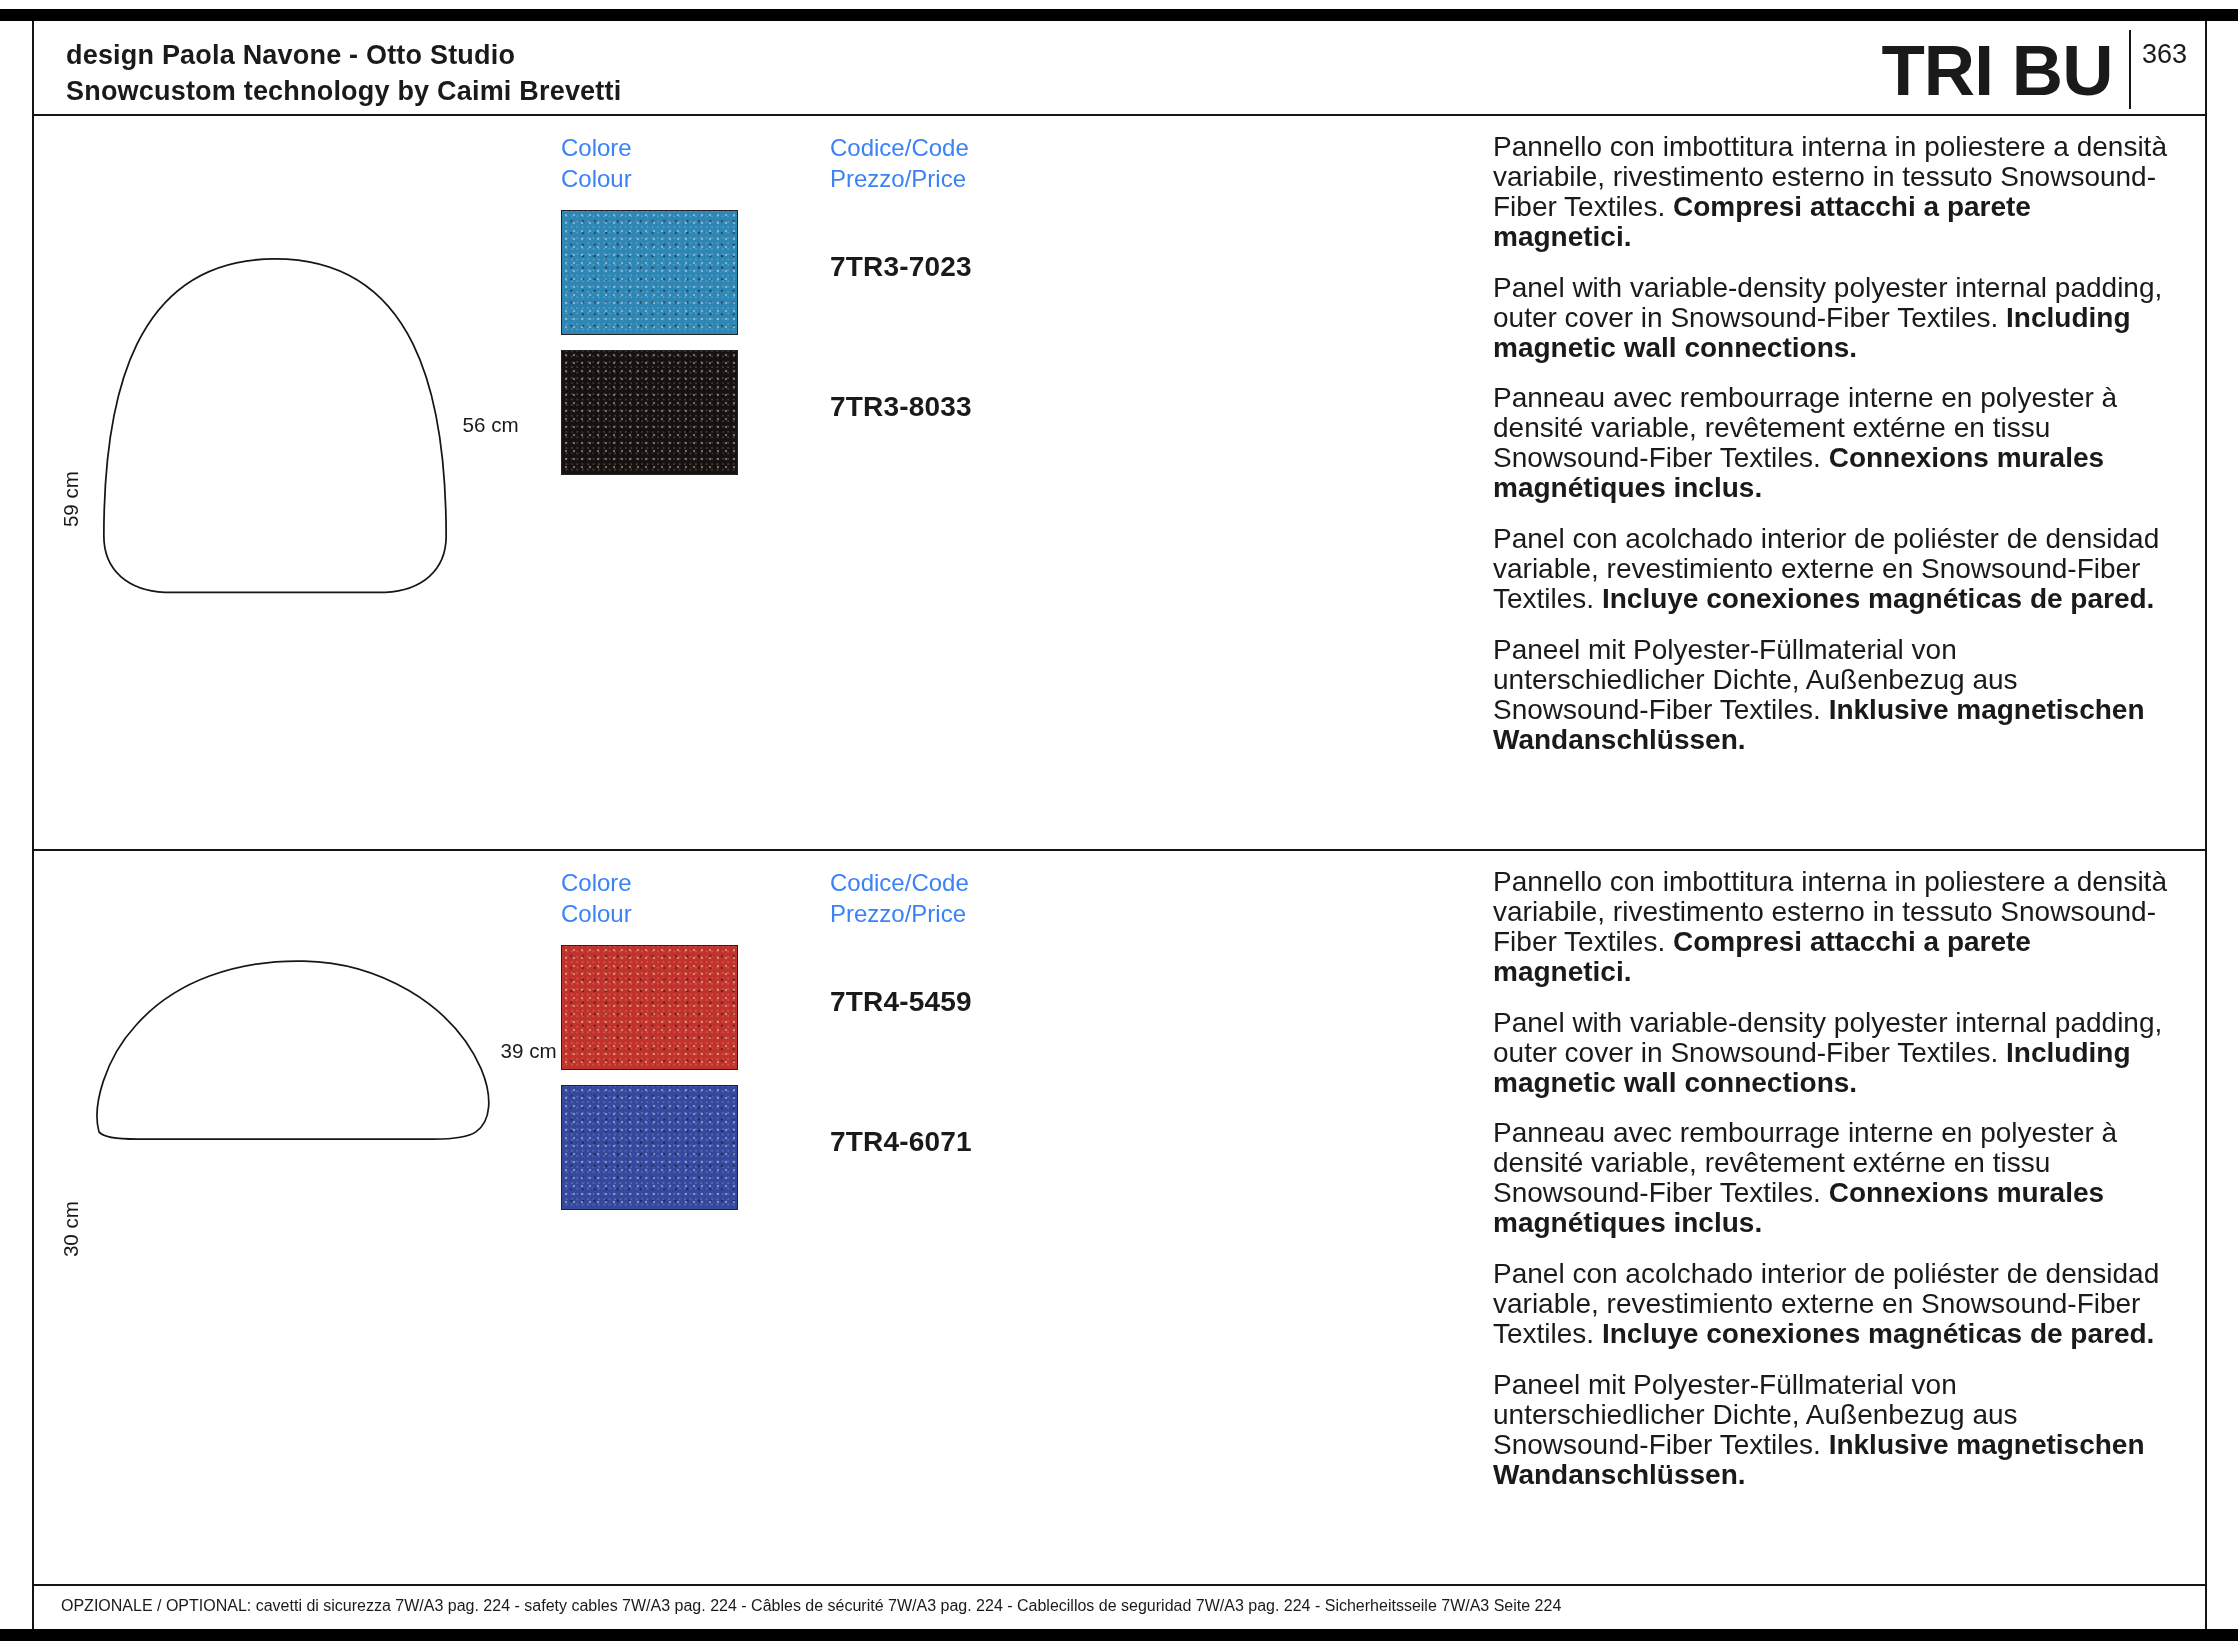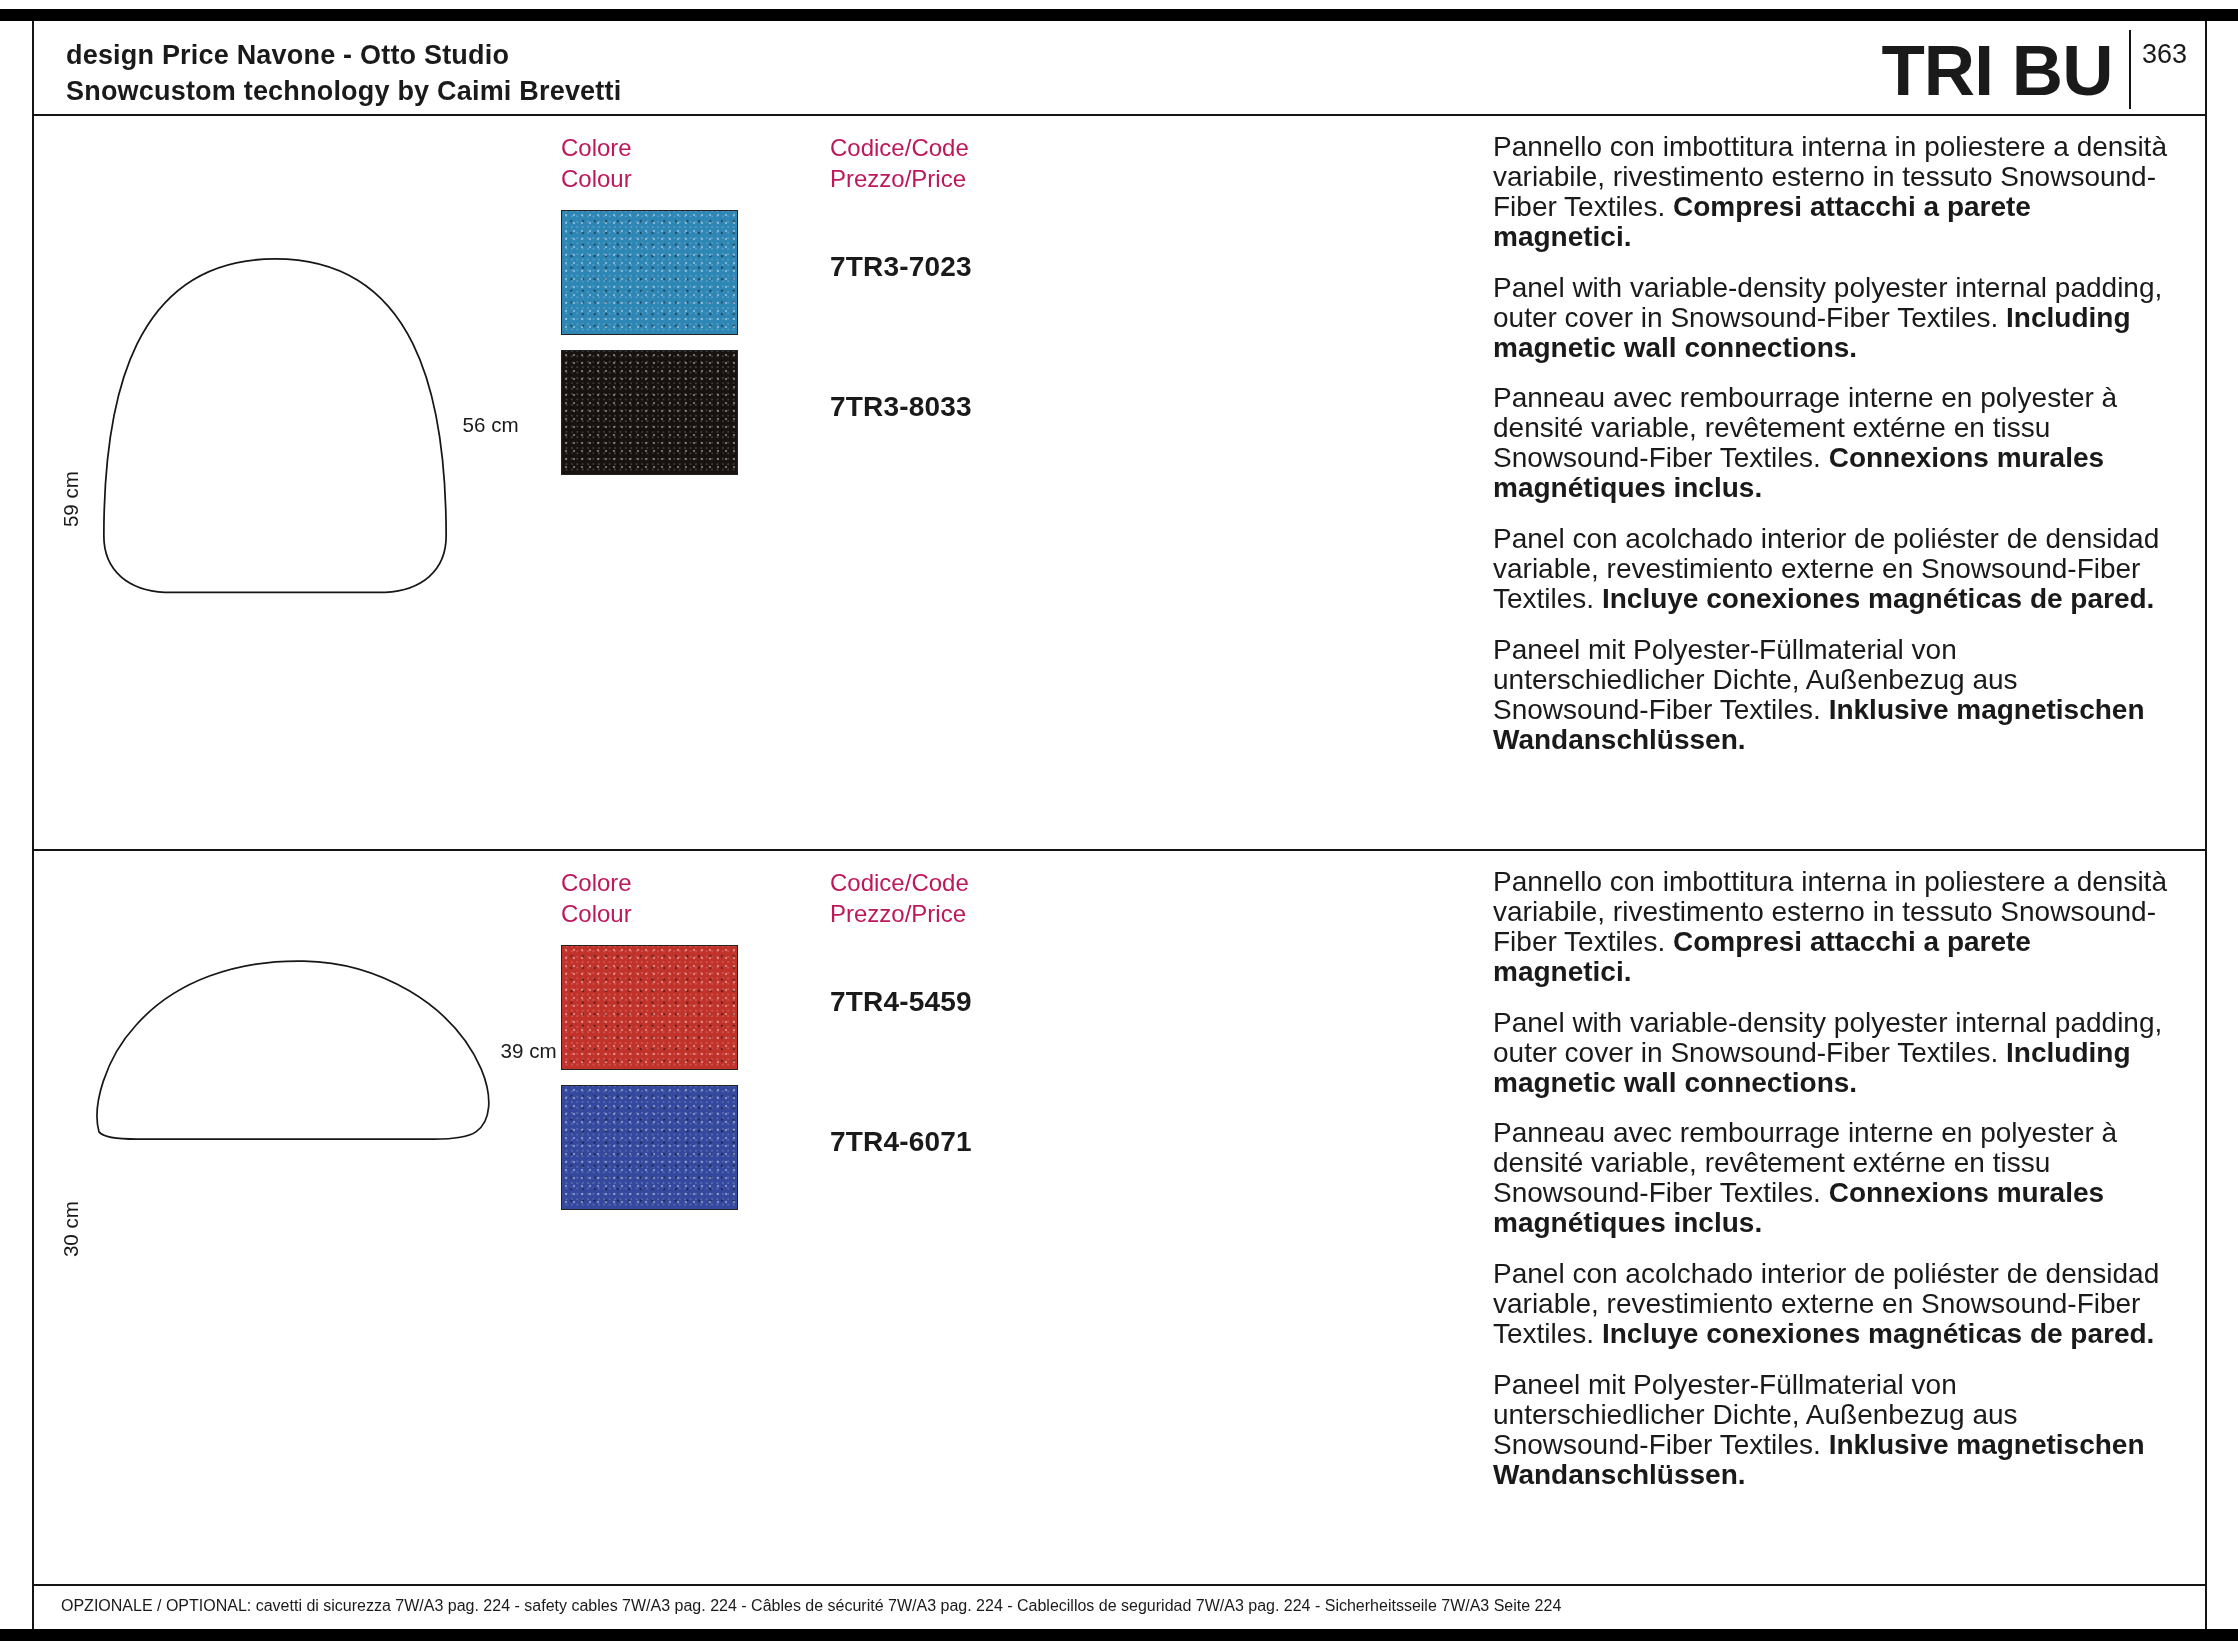--- a/index.html
+++ b/index.html
@@ -40,21 +40,21 @@
     writing-mode:vertical-rl;transform:rotate(180deg);
     font-size:20.6px;align-self:center;margin-right:3.6px;color:#1a1a1a;
   }
   .s1 .shape-inner{padding-top:90px;}
   .s2 .shape-inner{padding-top:81px;}
   .shape-inner{display:flex;}
   .wlabel{font-size:20.6px;margin-top:9px;text-align:center;}
   svg.panel{display:block;}
   svg.panel path{fill:#fff;stroke:#161616;stroke-width:2.6px;}
   
-  .colhead{font-size:24px;line-height:31px;color:#be185d;}
+  .colhead{font-size:24px;line-height:31px;color:#3b82f6;}
   .swatch{
     position:relative;width:177px;height:125px;margin-top:16px;
     border:0.9px solid #222;box-sizing:border-box;
   }
   .swatch::after{
     content:"";position:absolute;inset:0;
     background-image:
       radial-gradient(rgba(255,255,255,.38) 1.1px, transparent 1.6px),
       radial-gradient(rgba(0,0,0,.45) 1.1px, transparent 1.6px),
       radial-gradient(rgba(255,255,255,.18) 0.9px, transparent 1.4px);
@@ -80,21 +80,21 @@
 <body>
 
 <div class="page">
   <div class="topbar"></div>
   <div class="bottombar"></div>
 
   <div class="frame">
 
     <div class="hdr">
       <div class="hdr-left">
-        <div>design Price Navone - Otto Studio</div>
+        <div>design Paola Navone - Otto Studio</div>
         <div>Snowcustom technology by Caimi Brevetti</div>
       </div>
       <div class="hdr-right">
         <div class="brand">TRI BU</div>
         <div class="vline"></div>
         <div class="pagenum">363</div>
       </div>
     </div>
 
     <div class="content">

